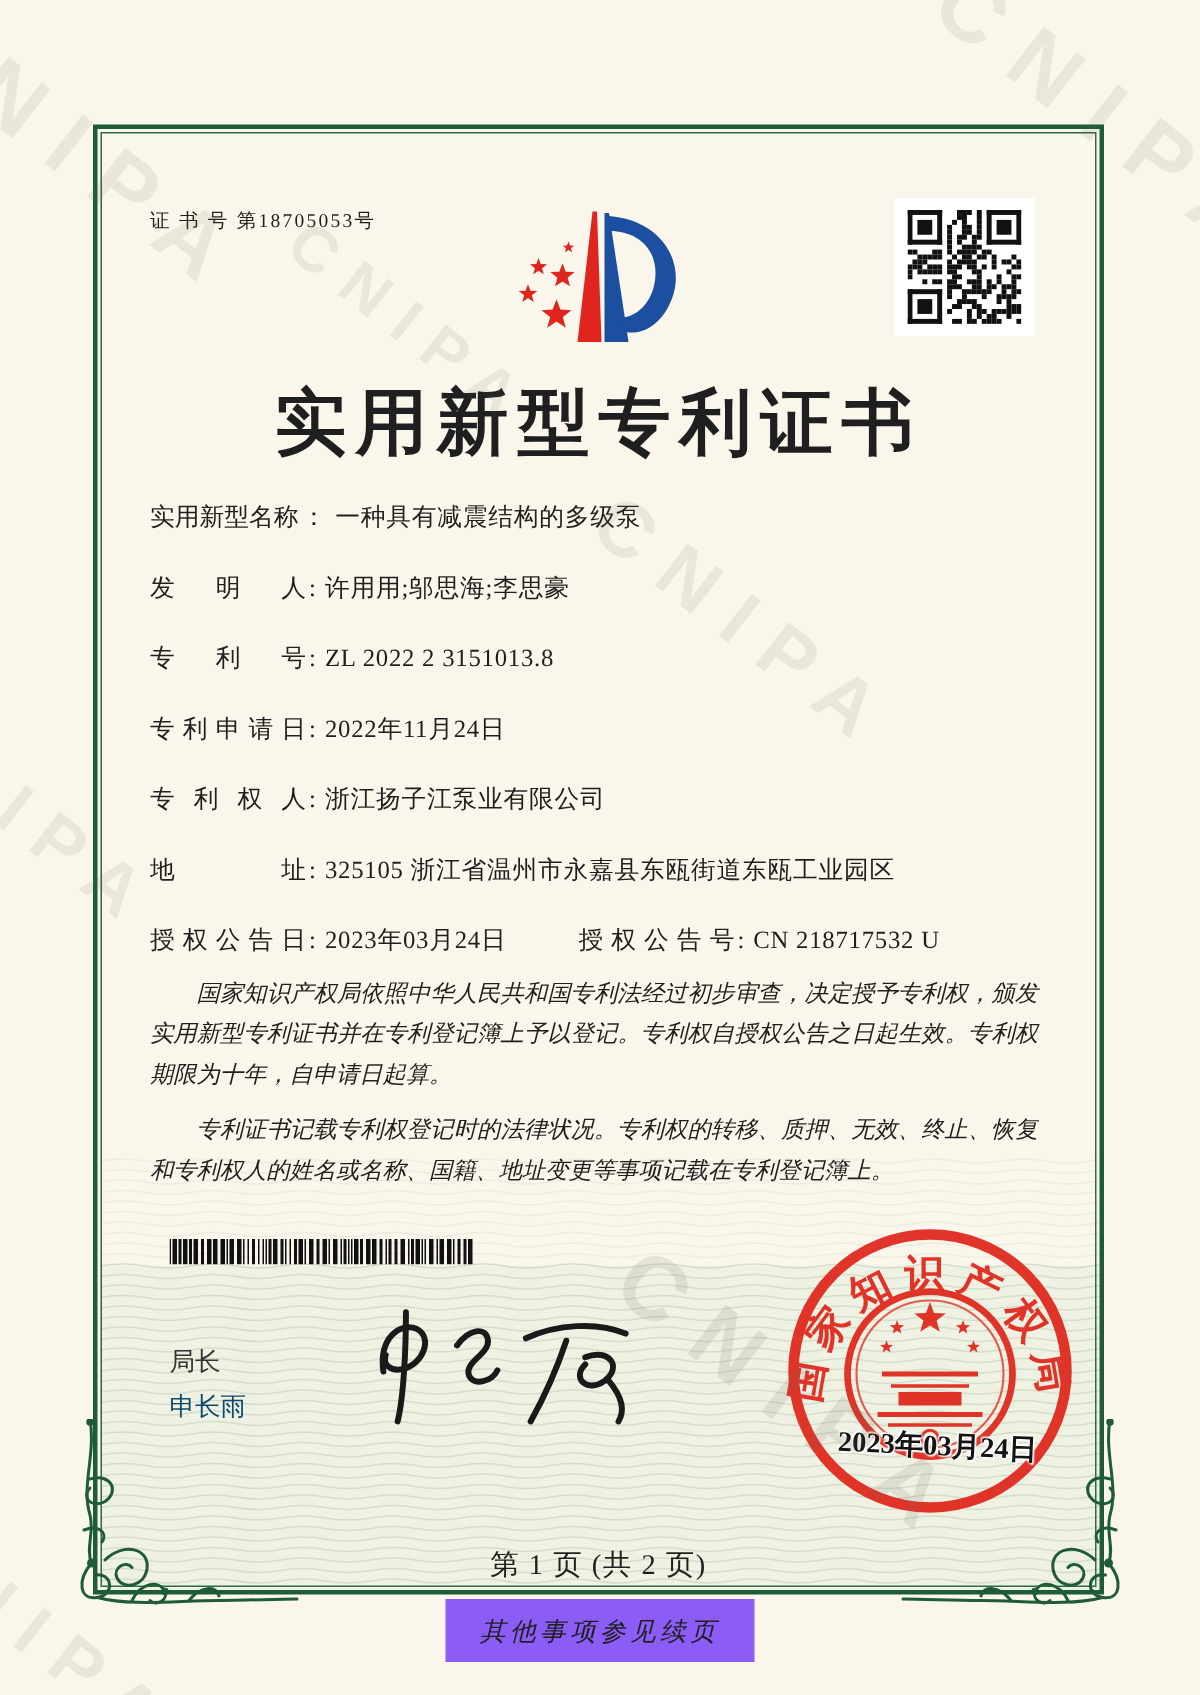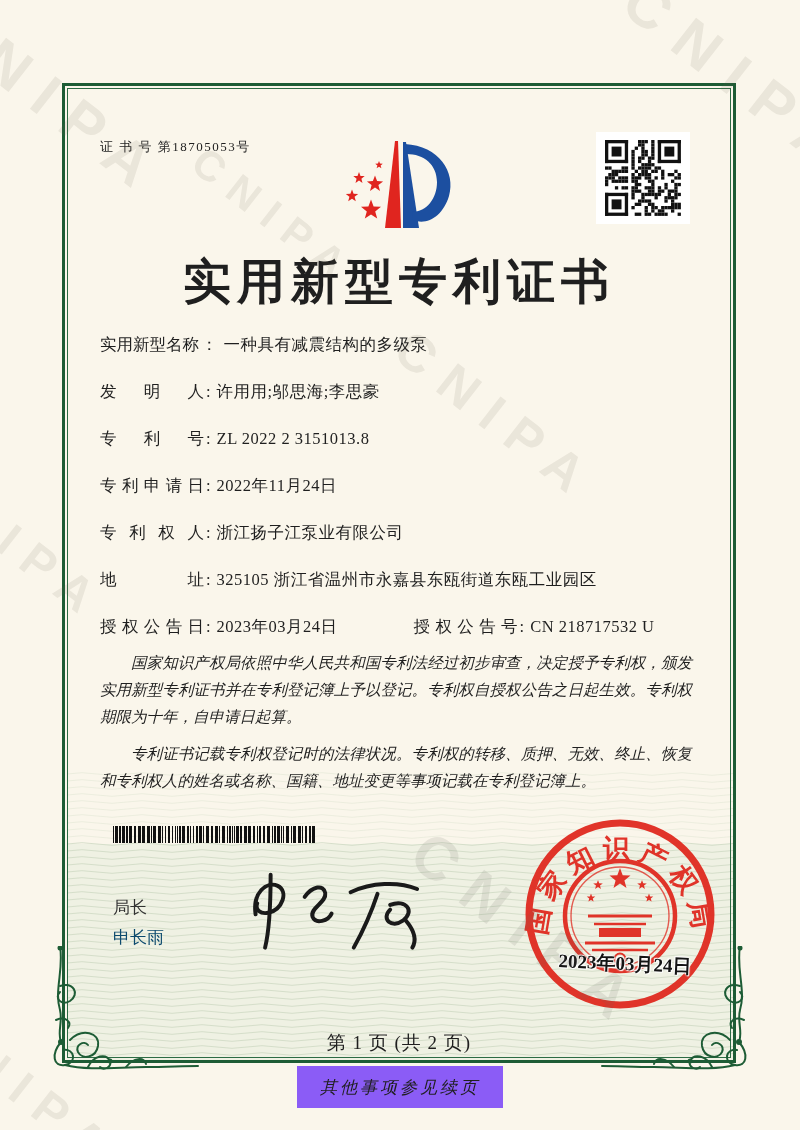--- a/index.html
+++ b/index.html
@@ -26,21 +26,21 @@
           display:flex;align-items:center;justify-content:center;}
   .title{position:absolute;left:62px;top:250px;width:674px;text-align:center;
          font-size:48px;font-weight:bold;letter-spacing:6px;z-index:5;}
   
   .fields{position:absolute;left:100px;top:321px;width:600px;z-index:5;}
   .frow{height:47px;display:flex;align-items:center;font-size:16.5px;}
   .flabel{display:inline-block;width:104px;text-align:justify;text-align-last:justify;flex:none;}
   .flabel.auto{width:auto;text-align-last:auto;}
   .fcolon{margin:0 6px 0 2px;flex:none;}
   .fvalue{letter-spacing:0.5px;}
-  .grant2{margin-left:76px;display:flex;align-items:center;}
+  .grant2{margin-left:48px;display:flex;align-items:center;}
   
   .paras{position:absolute;left:100px;top:649px;width:604px;z-index:5;
          font-style:italic;font-size:15.5px;line-height:27px;text-align:justify;}
   .paras p{margin:0 12px 10px 0;text-indent:2em;}
   
   .barcode{position:absolute;left:113px;top:826px;z-index:5;}
   
   .sig-title{position:absolute;left:113px;top:896px;font-family:Liberation Sans, sans-serif;
              font-size:17px;color:#333;z-index:5;}
   .sig-name{position:absolute;left:113px;top:926px;font-family:"Liberation Sans","DejaVu Sans",sans-serif;

